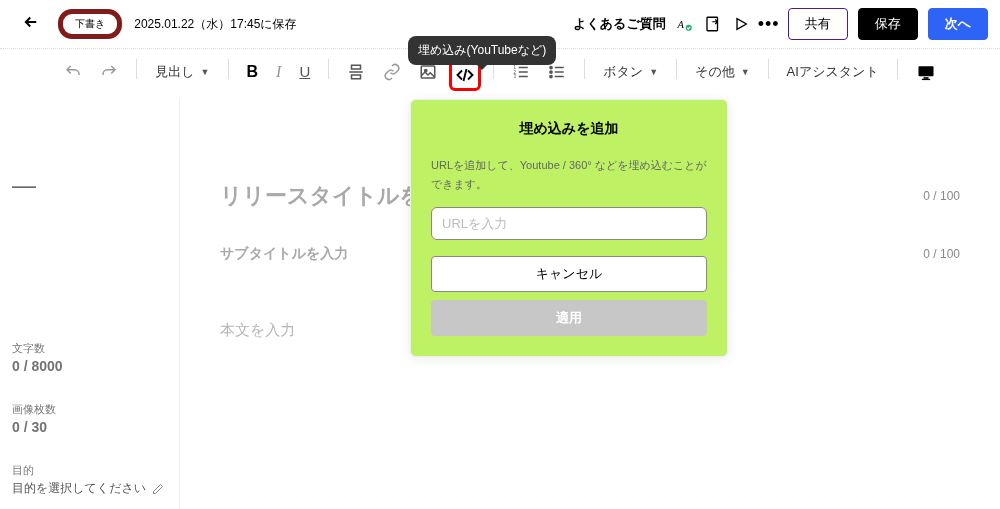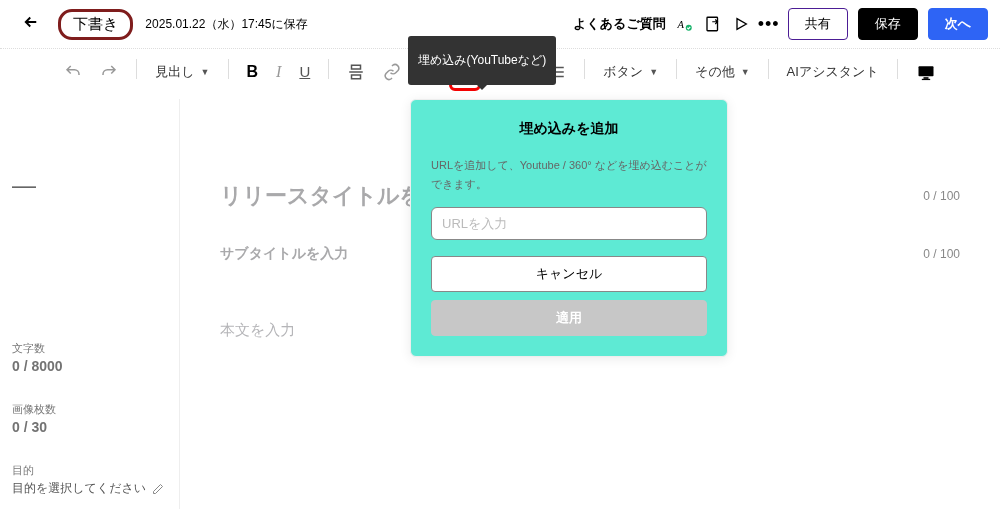--- a/index.html
+++ b/index.html
@@ -1,61 +1,61 @@
 <!DOCTYPE html>
 <html><head>
   <meta charset="utf-8">
   <style>
     * { box-sizing: border-box; margin: 0; padding: 0; }
     body { font-family: -apple-system, BlinkMacSystemFont, "Segoe UI", sans-serif; background: #fff; color: #000; width: 1000px; height: 509px; overflow: hidden; position: relative; }
     
     .top-bar { display: flex; align-items: center; padding: 8px 12px; height: 48px; }
     .back-btn { background: none; border: none; font-size: 20px; cursor: pointer; padding: 6px 10px; }
-    .draft-chip { border: 3px solid #7f1d1d; border-radius: 14px; padding: 3px 12px; font-size: 15px; margin-left: 8px; }
+    .draft-chip { border: 5px solid #7f1d1d; border-radius: 14px; padding: 3px 12px; font-size: 10px; margin-left: 8px; }
     .saved-at { font-size: 12px; color: #000000; margin-left: 12px; }
     .top-spacer { flex: 1; }
     .top-right { display: flex; align-items: center; gap: 10px; }
     .faq-link { font-size: 13px; font-weight: 600; }
     .top-icon { width: 18px; height: 18px; display: flex; align-items: center; justify-content: center; cursor: pointer; }
     .btn { padding: 6px 16px; border-radius: 4px; border: 1px solid #4c1d95; background: #fff; font-size: 13px; cursor: pointer; }
     .btn-dark { background: #000; color: #fff; border-color: #000; }
     .btn-primary { background: #2e64f5; color: #fff; border-color: #2e64f5; font-weight: 600; }
     
     .divider-dotted { border: none; border-top: 1px dotted #ddd; }
     
     .toolbar { display: flex; align-items: flex-start; justify-content: center; gap: 6px; padding: 10px 0; height: 50px; position: relative; }
     .tb-btn { background: none; border: none; padding: 4px 6px; cursor: pointer; font-size: 14px; display: flex; align-items: center; gap: 4px; color: #555; }
     .tb-btn svg { display: block; }
     .tb-sep { width: 1px; height: 20px; background: #ddd; margin: 0 6px; }
     .tb-highlight { border: 3px solid #f30202; border-radius: 6px; padding: 4px 4px; }
     .tb-heading { font-size: 13px; color: #333; font-weight:500; }
     .tb-dropdown-caret { font-size: 9px; margin-left: 2px; color: #555; }
     
-    .tooltip { position: absolute; top: 36px; left: 408px; background: #333; color: #fff; font-size: 12px; padding: 16px 10px; border-radius: 3px; white-space: nowrap; z-index: 5; }
+    .tooltip { position: absolute; top: 36px; left: 408px; background: #333; color: #fff; font-size: 12px; padding: 6px 10px; border-radius: 8px; white-space: nowrap; z-index: 5; }
     .tooltip::after { content: ""; position: absolute; bottom: -5px; left: 50%; margin-left: -5px; border-width: 5px 5px 0; border-style: solid; border-color: #333 transparent transparent; }
     
     .main { display: flex; height: calc(509px - 48px - 1px - 50px); }
     
     .sidebar { width: 180px; border-right: 1px solid #eee; padding: 12px; font-size: 12px; color: #555; display: flex; flex-direction: column; }
     .sb-minus { font-size: 24px; color: #666; font-weight: 300; padding: 60px 0 40px 0; }
     .sb-spacer { flex: 1; }
     .sb-stat-label { font-size: 11px; color: #777; margin-top: 28px; }
     .sb-stat-val { font-size: 14px; color: #737373; font-weight: 600; margin-top: 2px; }
     .sb-purpose { display: flex; align-items: center; gap: 6px; font-size: 12px; color: #555; margin-top: 2px; }
     
     .editor { flex: 1; padding: 24px 40px; position: relative; }
     .title-row { display: flex; align-items: center; margin-top: 58px; }
     .title-ph { color: #a9a9ab; font-size: 22px; font-weight: 700; flex: 1; }
     .sub-row { display: flex; align-items: center; margin-top: 34px; }
     .sub-ph { color: #a9a9ab; font-size: 14px; font-weight: 600; flex: 1; }
     .body-row { margin-top: 58px; }
     .body-ph { color: #b5b5b8; font-size: 15px; }
     .counter { font-size: 12px; color: #888; margin-left: 20px; white-space: nowrap; }
     
-    .popover { position: absolute; top: 0px; left: 230px; width: 318px; background: #5eead4; border: 1px solid #eee; border-radius: 6px; box-shadow: 0 2px 12px rgba(0,0,0,0.08); padding: 20px; z-index: 10; }
+    .popover { position: absolute; top: 0px; left: 230px; width: 318px; background: #bef264; border: 1px solid #eee; border-radius: 6px; box-shadow: 0 2px 12px rgba(0,0,0,0.08); padding: 20px; z-index: 10; }
     .pop-title { font-size: 14px; font-weight: 700; text-align: center; margin-bottom: 18px; }
     .pop-desc { font-size: 11px; color: #666; line-height: 1.7; margin-bottom: 14px; }
     .pop-input { width: 100%; border: 1px solid #888; border-radius: 6px; padding: 8px 10px; font-size: 13px; color:#999;}
     .pop-input::placeholder { color: #bbb; }
     .pop-btns { display: flex; justify-content: flex-end; gap: 8px; margin-top: 16px; flex-direction: column; }
     .pop-btn { padding: 8px 18px; border-radius: 4px; font-size: 13px; cursor: pointer; }
     .pop-btn-cancel { background: #fff; border: 1px solid #888; }
     .pop-btn-apply { background: #c7c7c7; border: 1px solid #c7c7c7; color: #fff; font-weight:600; }
   </style>
 </head>

